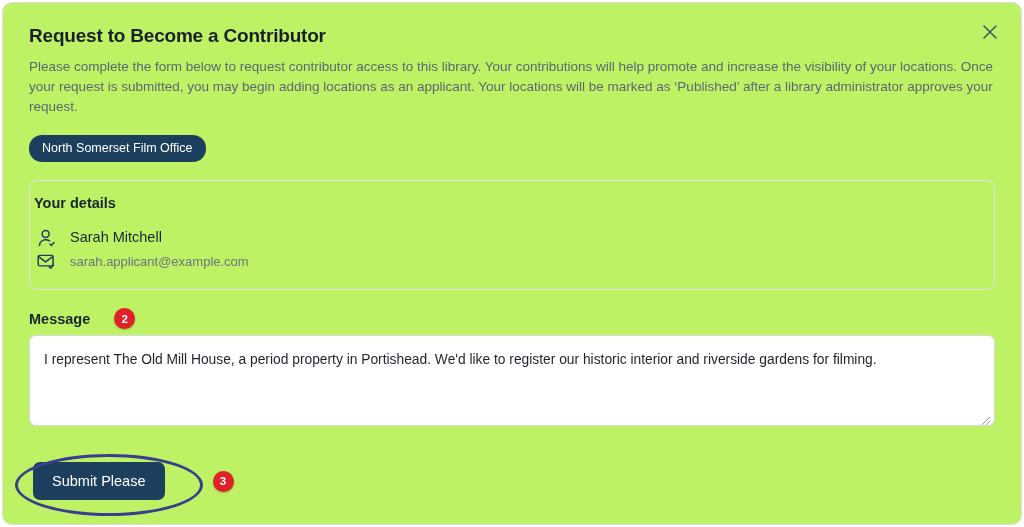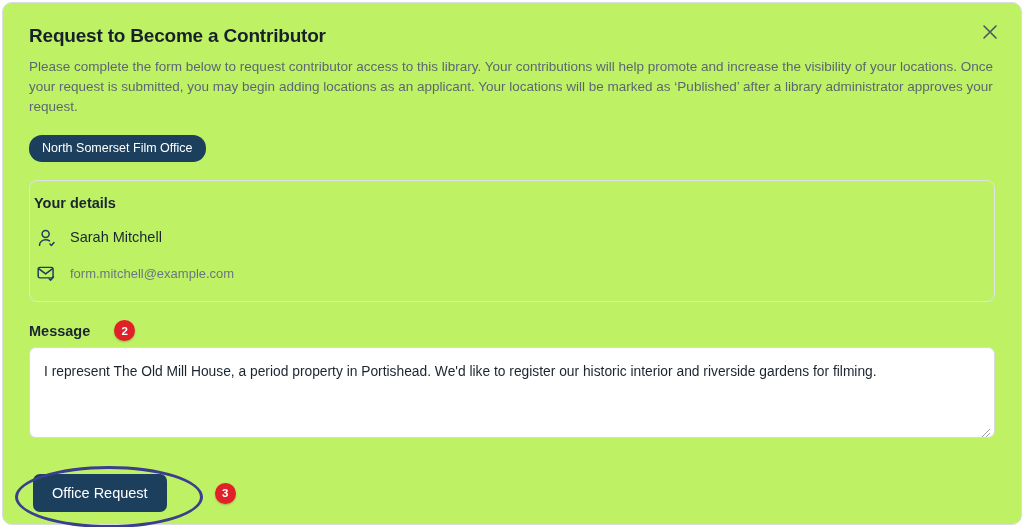--- a/index.html
+++ b/index.html
@@ -81,21 +81,20 @@
     font-size: 14.5px;
     font-weight: bold;
     color: #1b2530;
     margin: 0 0 14px 0;
   }
 
   .detail-row {
     display: flex;
     align-items: center;
     gap: 12px;
-    margin-bottom: 12px;
   }
   .detail-row:last-child { margin-bottom: 0; }
 
   .detail-icon {
     width: 24px;
     height: 24px;
     display: flex;
     align-items: center;
     justify-content: center;
     color: #1d3f5e;
@@ -239,37 +238,37 @@
     </div>
 
     <div class="detail-row">
       <span class="detail-icon">
         <svg width="21" height="21" viewBox="0 0 24 24" fill="none" stroke="currentColor" stroke-width="1.7" stroke-linecap="round" stroke-linejoin="round">
           <rect x="2.5" y="5" width="17" height="12" rx="2"></rect>
           <path d="M3 6.5l8 6 8-6"></path>
           <path d="M15 18l1.7 1.7 3.3-3.6"></path>
         </svg>
       </span>
-      <span class="detail-email">form.mitchell@example.com</span>
+      <span class="detail-email">sarah.applicant@example.com</span>
     </div>
   </div>
 
   <div class="field-label-row">
     <span class="field-label">Message</span>
     <span class="step-badge">2</span>
   </div>
 
   <div style="position:relative;">
     <textarea class="message-box" rows="3" placeholder="Message" style="">I represent The Old Mill House, a period property in Portishead. We'd like to register our historic interior and riverside gardens for filming.</textarea>
     <svg class="resize-grip" viewBox="0 0 10 10">
       <path d="M9 1 L1 9 M9 5 L5 9" stroke="#9aa3ad" stroke-width="1" fill="none"></path>
     </svg>
   </div>
 
   <div class="footer">
     <span class="submit-wrap">
-      <button class="submit-btn">Office Request</button>
+      <button class="submit-btn">Submit Please</button>
       <span class="highlight-ellipse"></span>
     </span>
     <span class="step-badge">3</span>
   </div>
 
 </div>
 
 </body></html>

